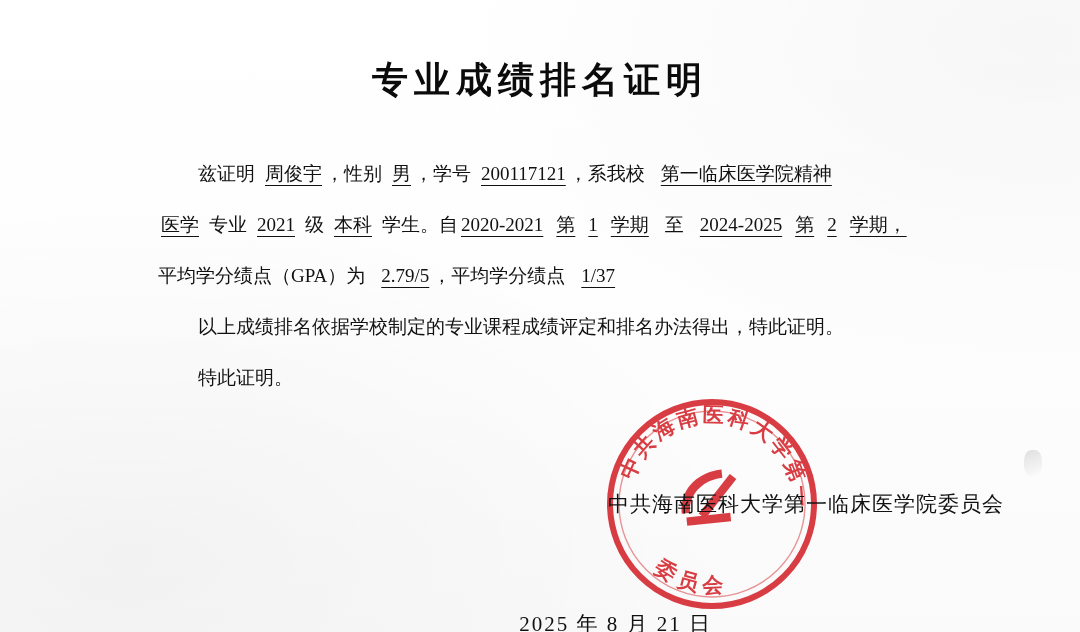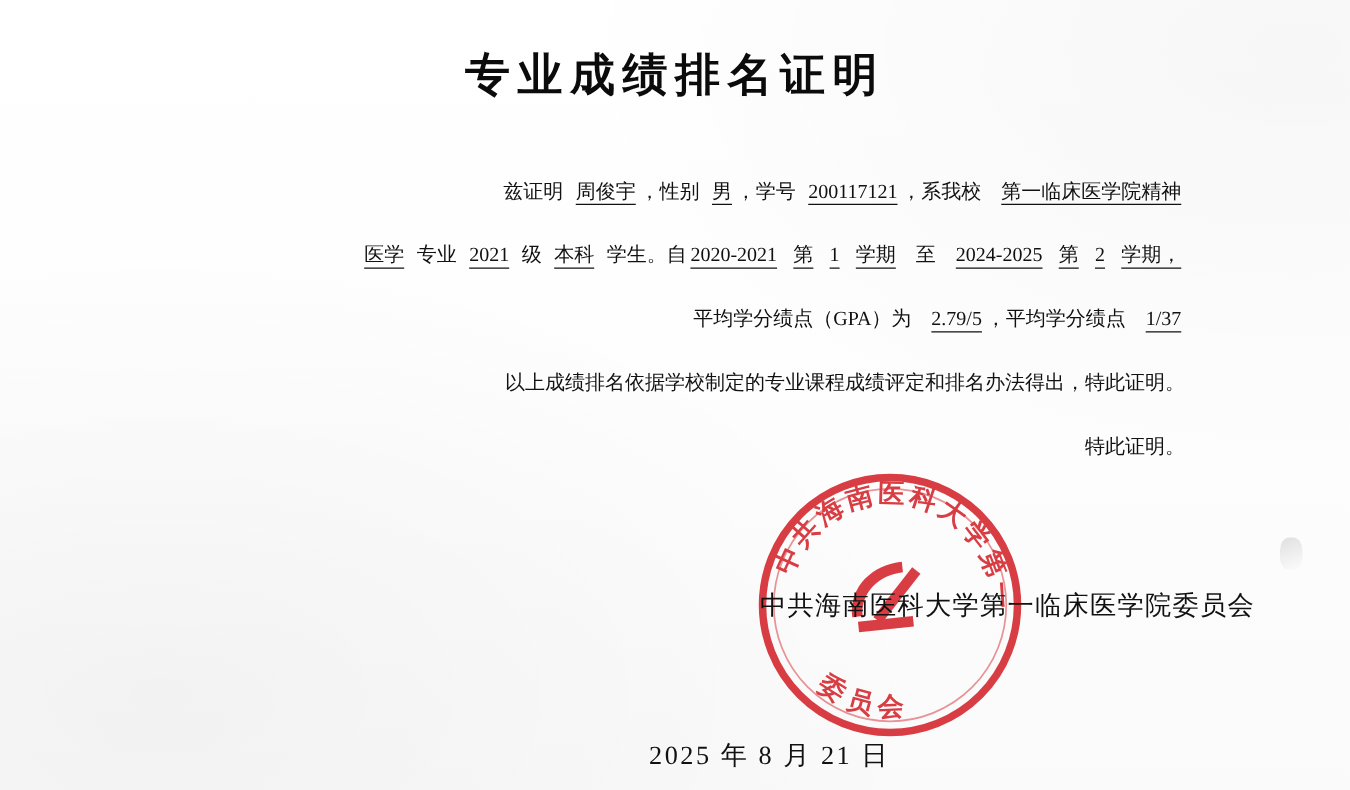--- a/index.html
+++ b/index.html
@@ -20,45 +20,45 @@
     position: absolute;
     inset: 0;
     background:
       radial-gradient(ellipse at 12% 88%, rgba(0,0,0,0.035) 0%, rgba(0,0,0,0) 46%),
       radial-gradient(ellipse at 96% 6%, rgba(0,0,0,0.03) 0%, rgba(0,0,0,0) 40%),
       linear-gradient(180deg, #ffffff 0%, #fdfdfd 60%, #fafafa 100%);
   }
   .doc {
     position: absolute;
     inset: 0;
+    margin-top: 20px;
   }
   .title {
     position: absolute;
     top: 36px;
     left: 0;
     width: 1080px;
     text-align: center;
     font-size: 36px;
     font-weight: bold;
     letter-spacing: 6px;
     color: #0b0b0b;
     font-family: "Liberation Serif", "DejaVu Serif", serif;
   }
   .body-block {
     position: absolute;
     top: 128px;
     left: 158px;
     width: 790px;
   }
   .line {
-    font-size: 16px;
+    font-size: 19px;
     line-height: 51px;
     white-space: nowrap;
     color: #111;
-    text-align: right;
   }
   .line.indent {
     text-indent: 40px;
   }
   .fill {
     text-decoration: underline;
     text-underline-offset: 5px;
     text-decoration-thickness: 1px;
     padding: 0 3px;
   }

